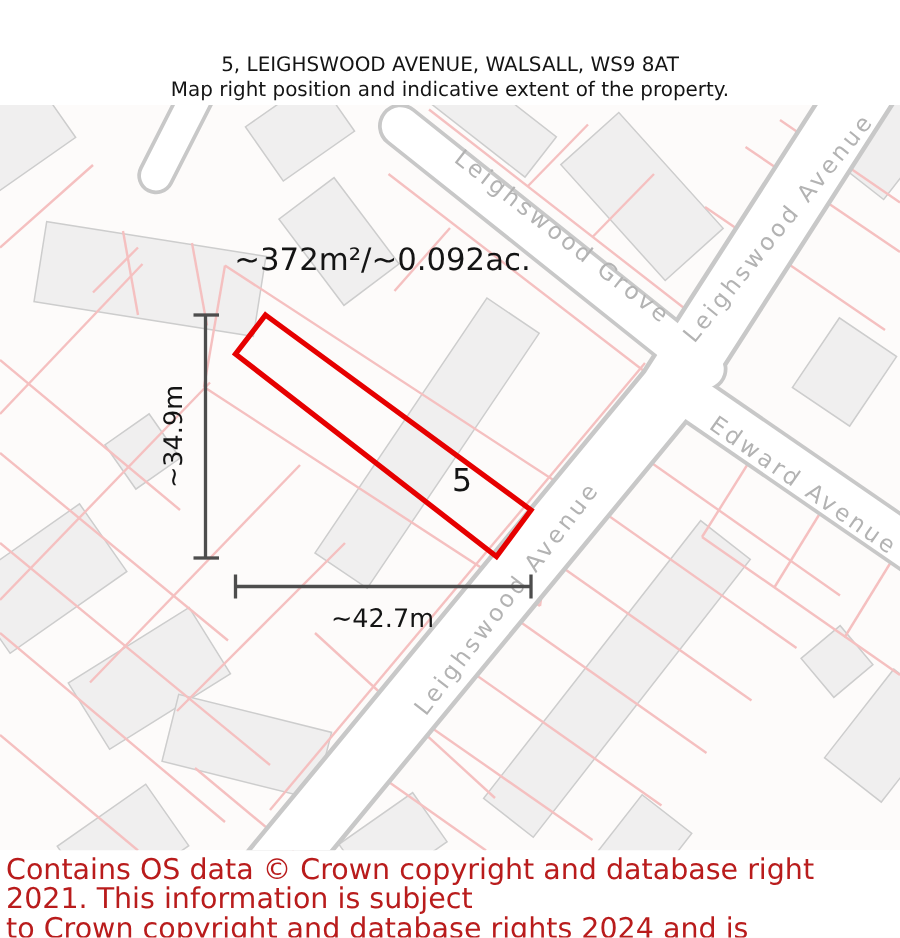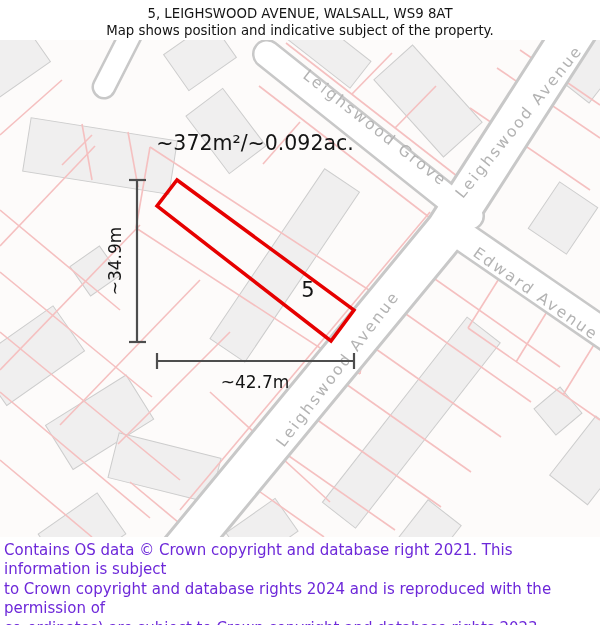--- a/index.html
+++ b/index.html
@@ -1,42 +1,42 @@
 <!DOCTYPE html>
 <html><head>
 <meta charset="utf-8">
 <style>
   html,body{margin:0;padding:0;}
   body{
     width:600px;height:625px;overflow:hidden;background:#ffffff;
     font-family:"DejaVu Sans","Liberation Sans",sans-serif;color:#111;
   }
-  .header{width:600px;height:40px;text-align:center;padding-top:5px;box-sizing:border-box;}
+  .header{width:600px;height:40px;text-align:center;padding-top:5px;box-sizing:border-box;margin-top:30px;}
   .title-line{font-size:13.3px;line-height:17px;color:#141414;}
   .map-wrap{position:relative;width:600px;height:497px;overflow:hidden;}
   svg{display:block;}
   .parcel{stroke:#f5c0c0;stroke-width:1.6;fill:none;}
   .bldg{fill:#f0efef;stroke:#cdcdcd;stroke-width:1;}
   .road-casing{stroke:#c8c8c8;fill:none;}
   .road-fill{stroke:#ffffff;fill:none;}
   .street-label{fill:#b3b3b3;font-size:15.5px;letter-spacing:2.2px;}
   .plot-outline{fill:none;stroke:#e60000;stroke-width:3.5;}
   .dim{stroke:#4d4d4d;stroke-width:2.2;}
   .dim-label{fill:#141414;font-size:17px;}
   .area-label{fill:#141414;font-size:20.5px;}
   .plot-number{fill:#141414;font-size:21px;}
   .footer{padding:4px 6px 0 4px;}
-  .footer-line{font-size:15px;line-height:19.4px;color:#6d28d9;}
+  .footer-line{font-size:19px;line-height:19.4px;color:#b91c1c;}
 </style>
 </head>
 <body>
 
 <div class="header">
   <div class="title-line">5, LEIGHSWOOD AVENUE, WALSALL, WS9 8AT</div>
-  <div class="title-line">Map shows position and indicative subject of the property.</div>
+  <div class="title-line">Map right position and indicative extent of the property.</div>
 </div>
 
 <div class="map-wrap">
 <svg width="600" height="497" viewBox="0 0 600 497">
   <rect x="0" y="0" width="600" height="497" fill="#fdfbfa"></rect>
 
   <g>
     <rect class="bldg" x="26" y="89" width="148" height="54" transform="rotate(9 100 116)"></rect>
     <rect class="bldg" x="-27" y="-2" width="70" height="48" transform="rotate(-35 8 22)"></rect>
     <rect class="bldg" x="171" y="-6" width="58" height="44" transform="rotate(-35 200 16)"></rect>

